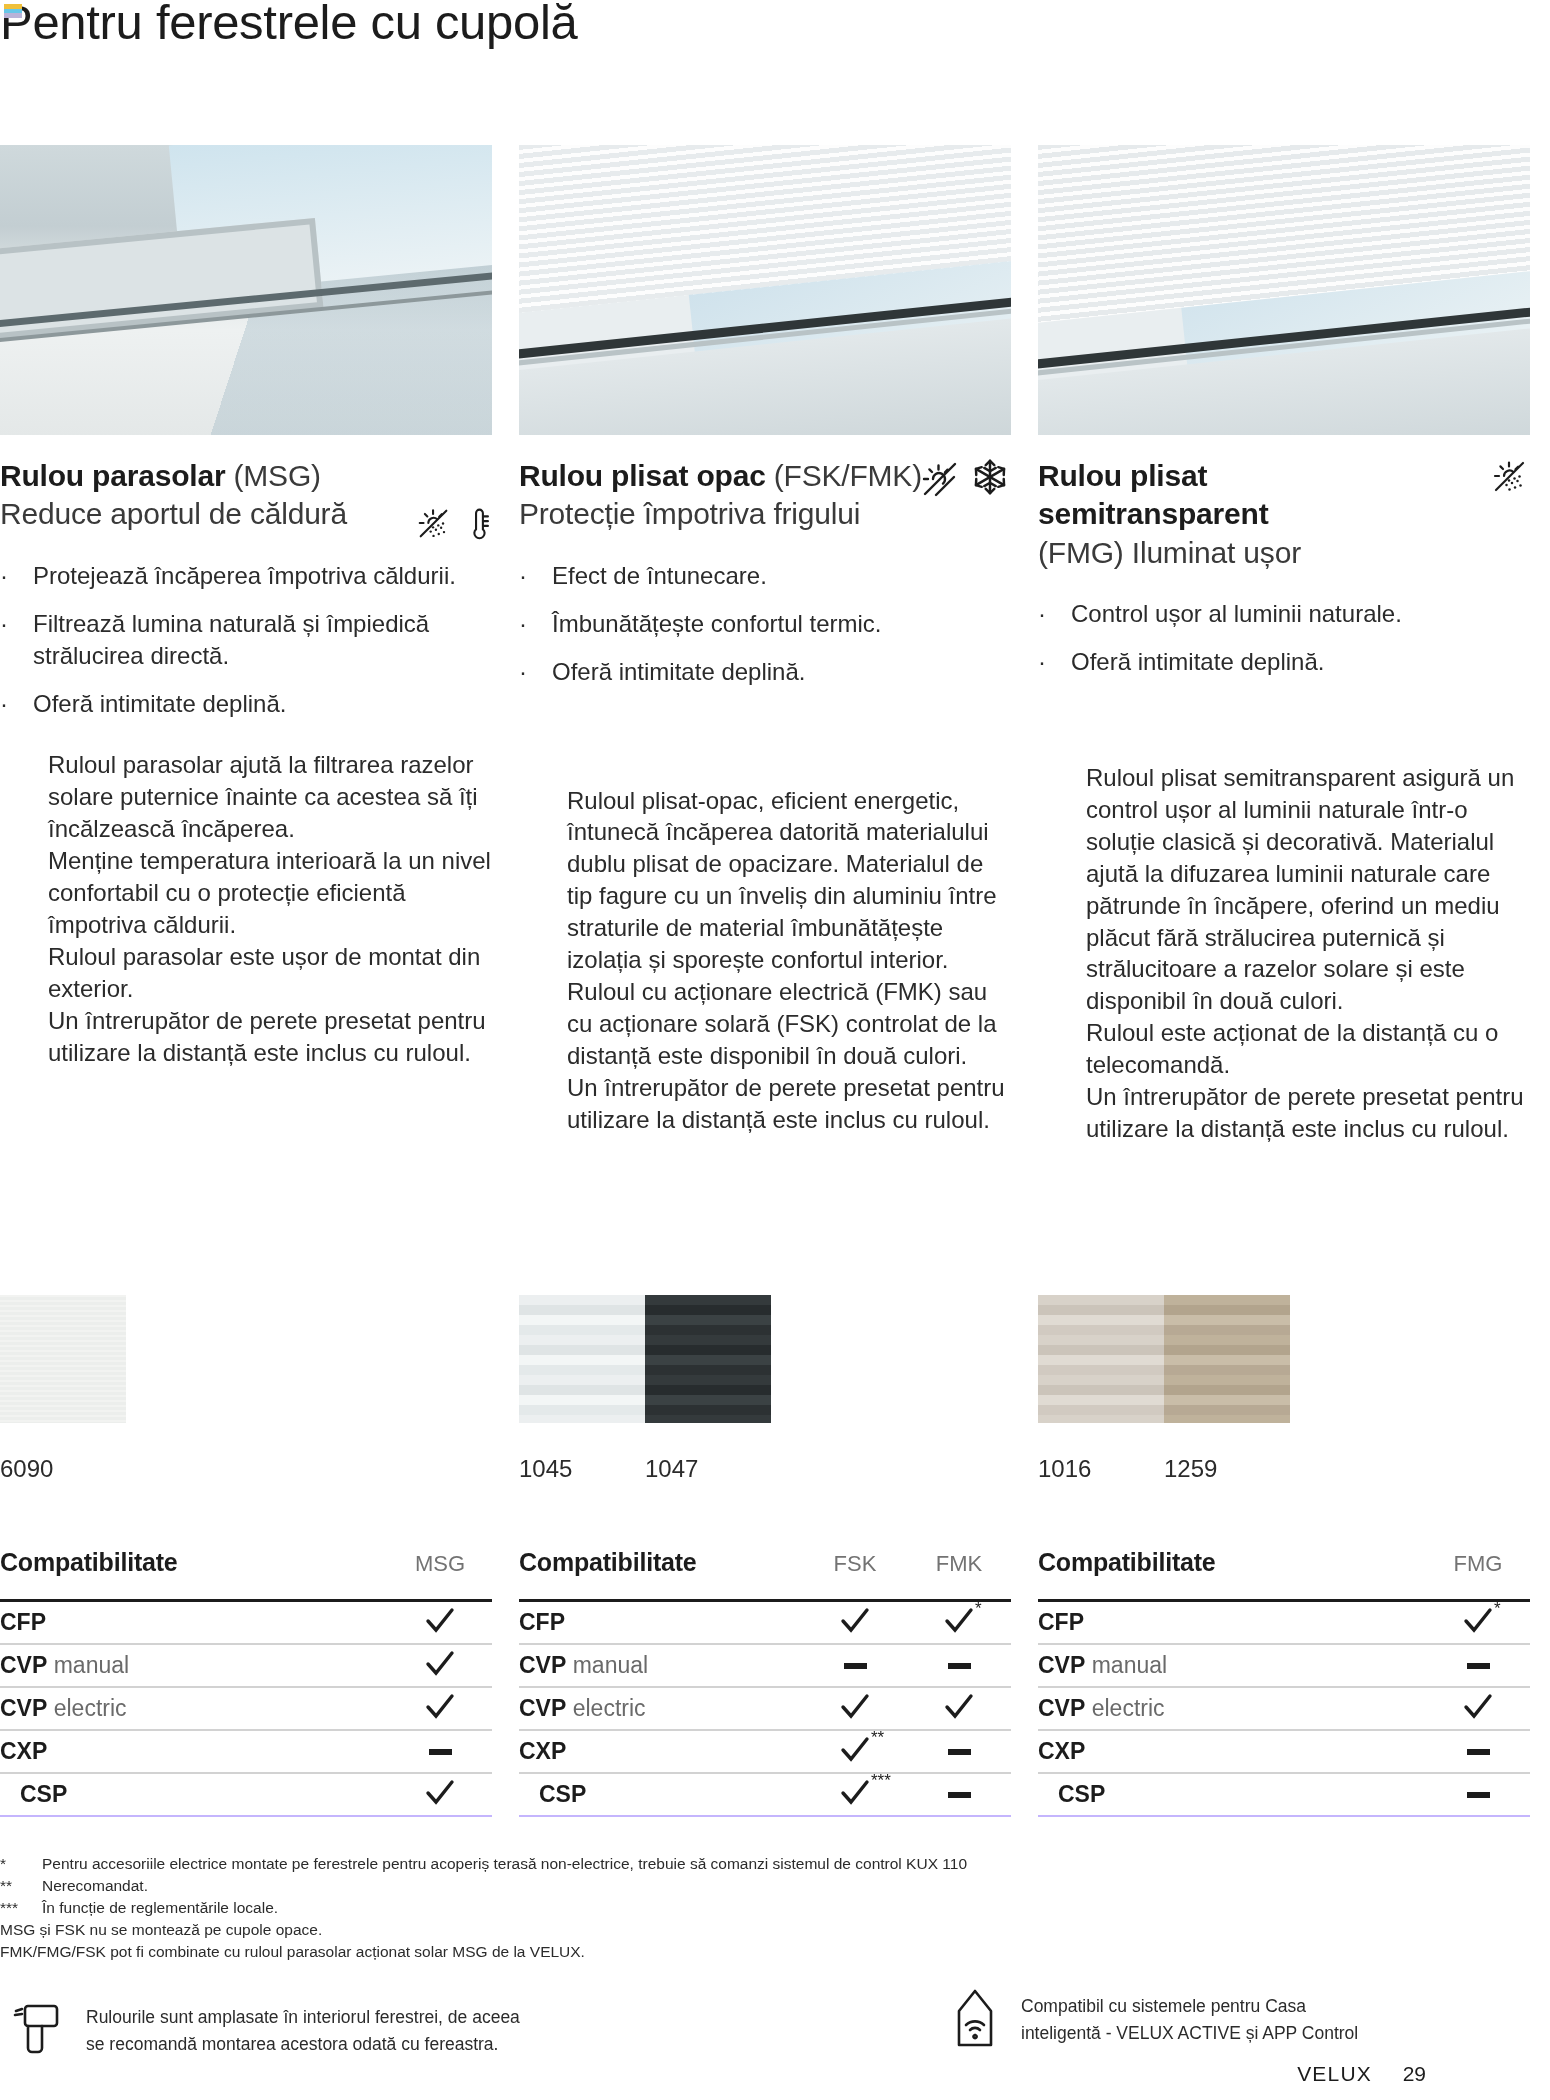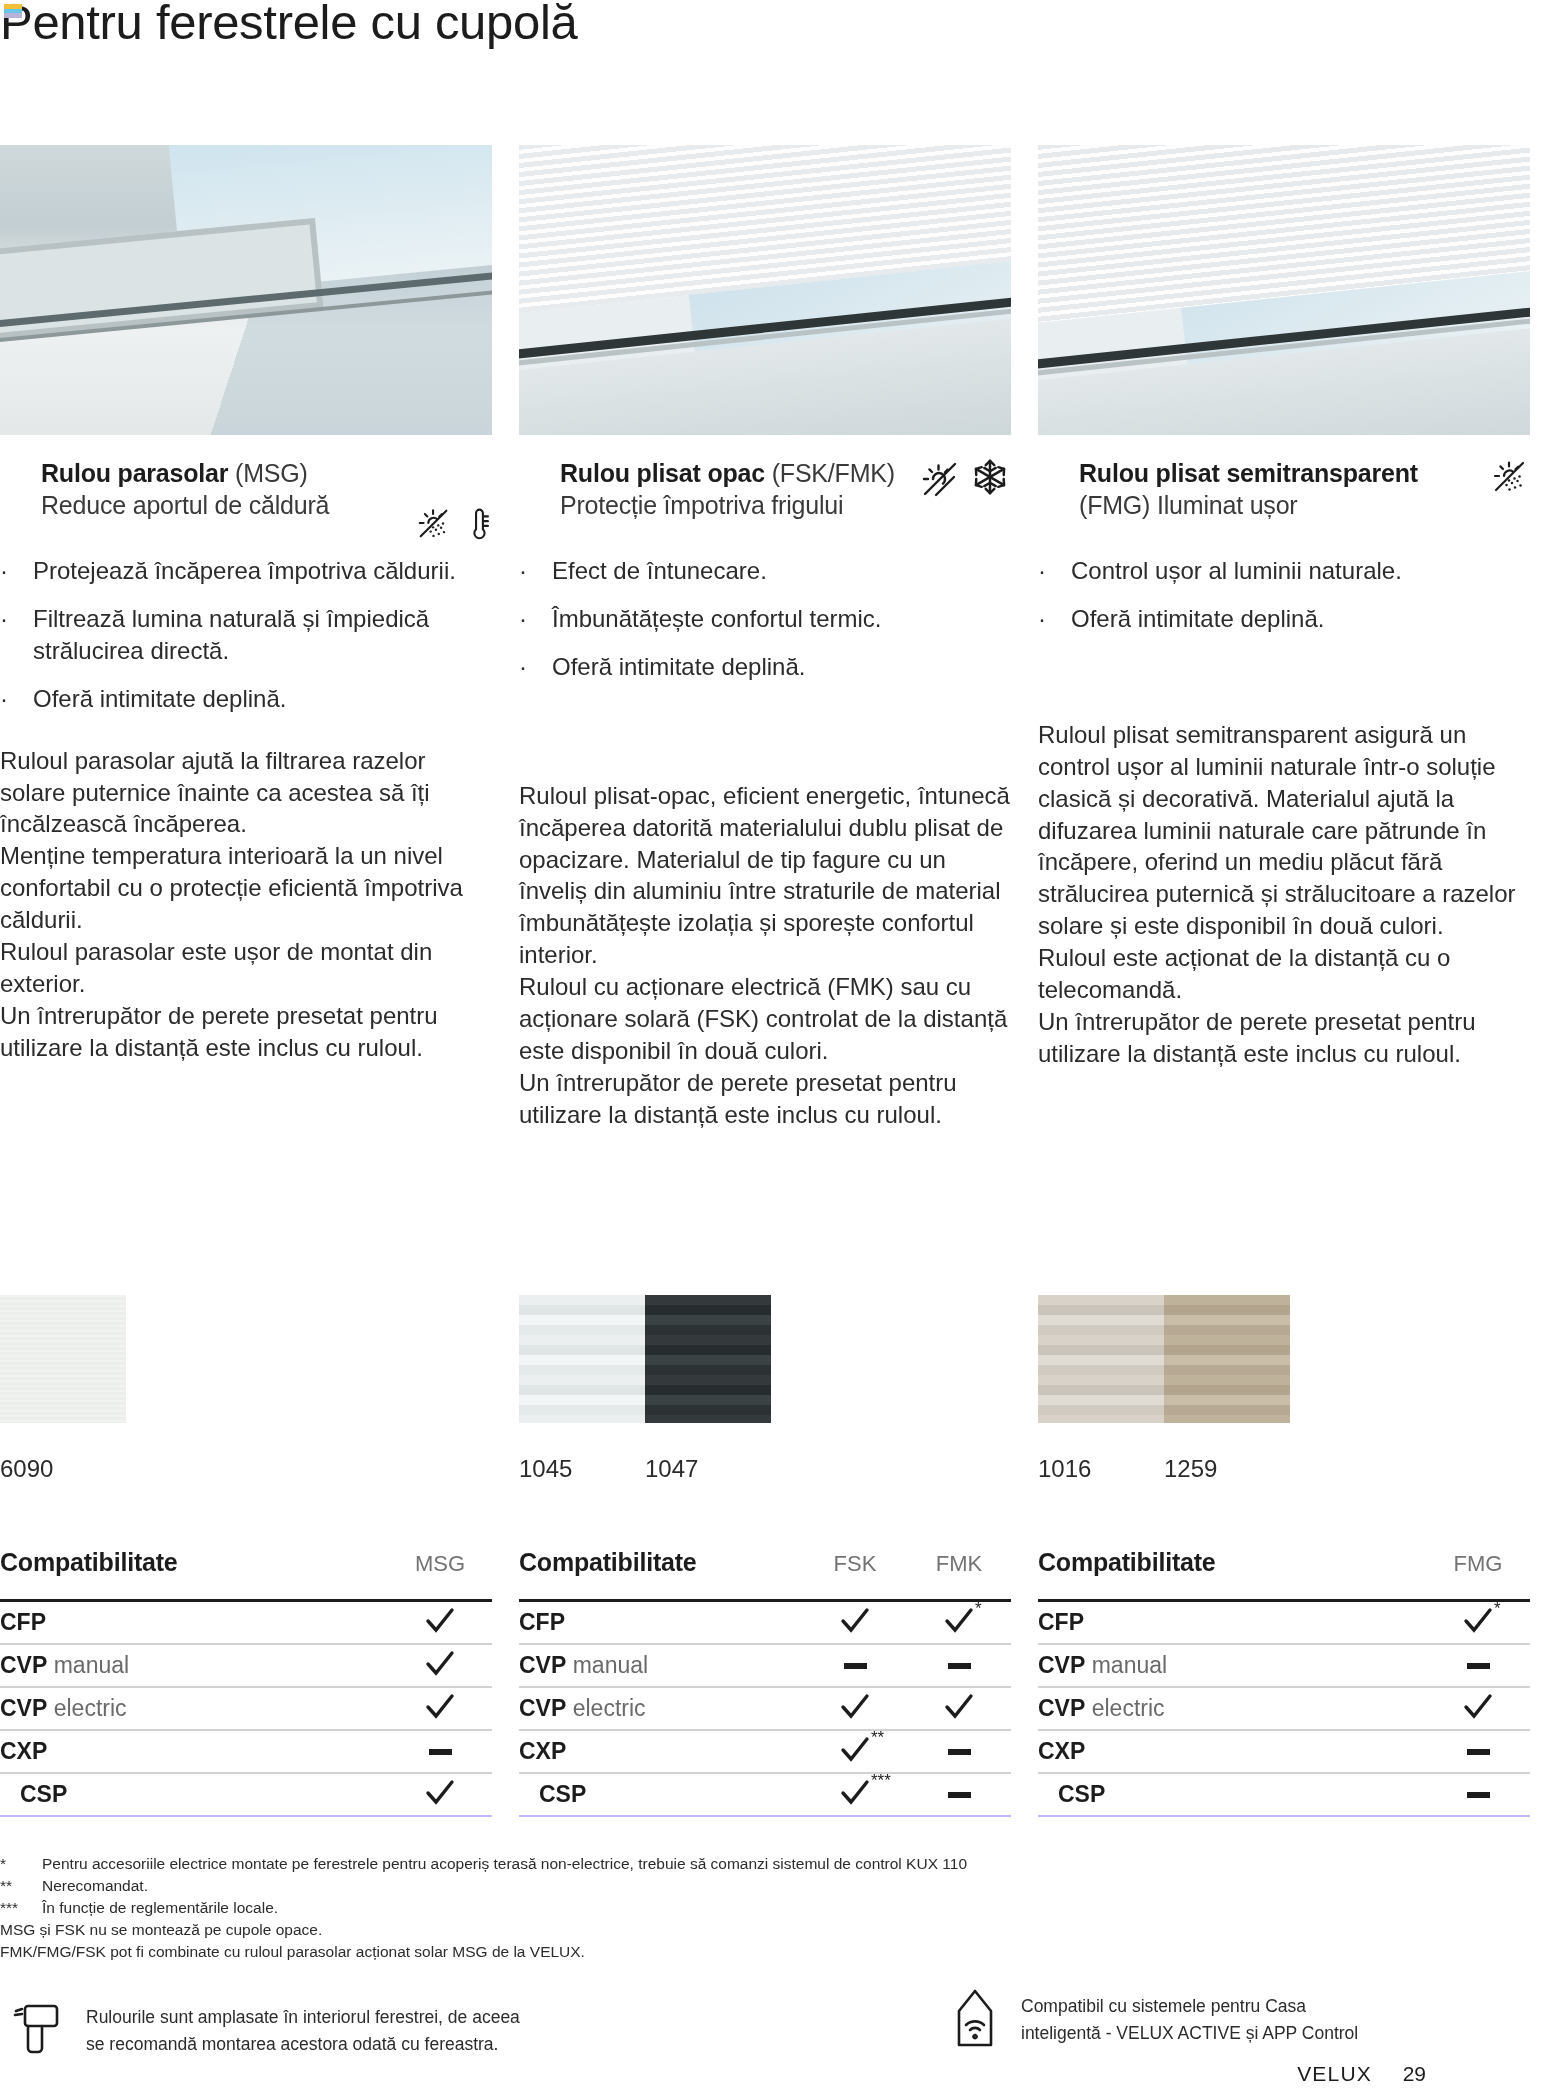--- a/index.html
+++ b/index.html
@@ -90,39 +90,40 @@
     position: absolute; left: -40px; top: 187px; width: 620px; height: 5px;
     background: #b9c3c6; transform: rotate(-6deg);
   }
   .ledge-b {
     position: absolute; left: -40px; top: 196px; width: 640px; height: 120px;
     background: linear-gradient(to bottom,#e2e8ea,#cdd6d9); transform: rotate(-6deg);
   }
 
   
   .head { position: relative; margin-top: 22px; min-height: 72px; padding-right: 8px; }
-  .head-text { font-size: 25px; line-height: 1.28; letter-spacing: -0.2px; padding-left: 41px; }
+  .head-text { font-size: 30px; line-height: 1.28; letter-spacing: -0.2px; }
   .head-text .b { font-weight: 700; }
   .head-text .n { font-weight: 400; color: #3a3a3a; }
   .head-icons {
     position: absolute; right: 0; top: 2px;
     display: flex; align-items: center; gap: 9px;
   }
   .icon-svg { display: block; }
 
   
   .bullets { margin-top: 26px; }
   .bullet { display: flex; font-size: 24px; line-height: 1.33; color: #2b2b2b; margin-bottom: 16px; }
   .bullet .dot { width: 33px; flex: 0 0 33px; text-align: left; font-size: 24px; line-height: 1.33; }
   .bullet .btxt { flex: 1; }
 
   
   .body-p {
     font-size: 24px; line-height: 1.33; color: #2b2b2b;
     white-space: pre-line;
+    padding-left: 48px;
   }
 
   
   .sw-row { position: absolute; display: flex; gap: 0px; }
   .sw { width: 126px; height: 128px; }
   .sw-white {
     background: repeating-linear-gradient(to bottom,#f2f3f1 0 2px,#eceeec 2px 5px);
   }
   .sw-1045 {
     background: repeating-linear-gradient(to bottom,

